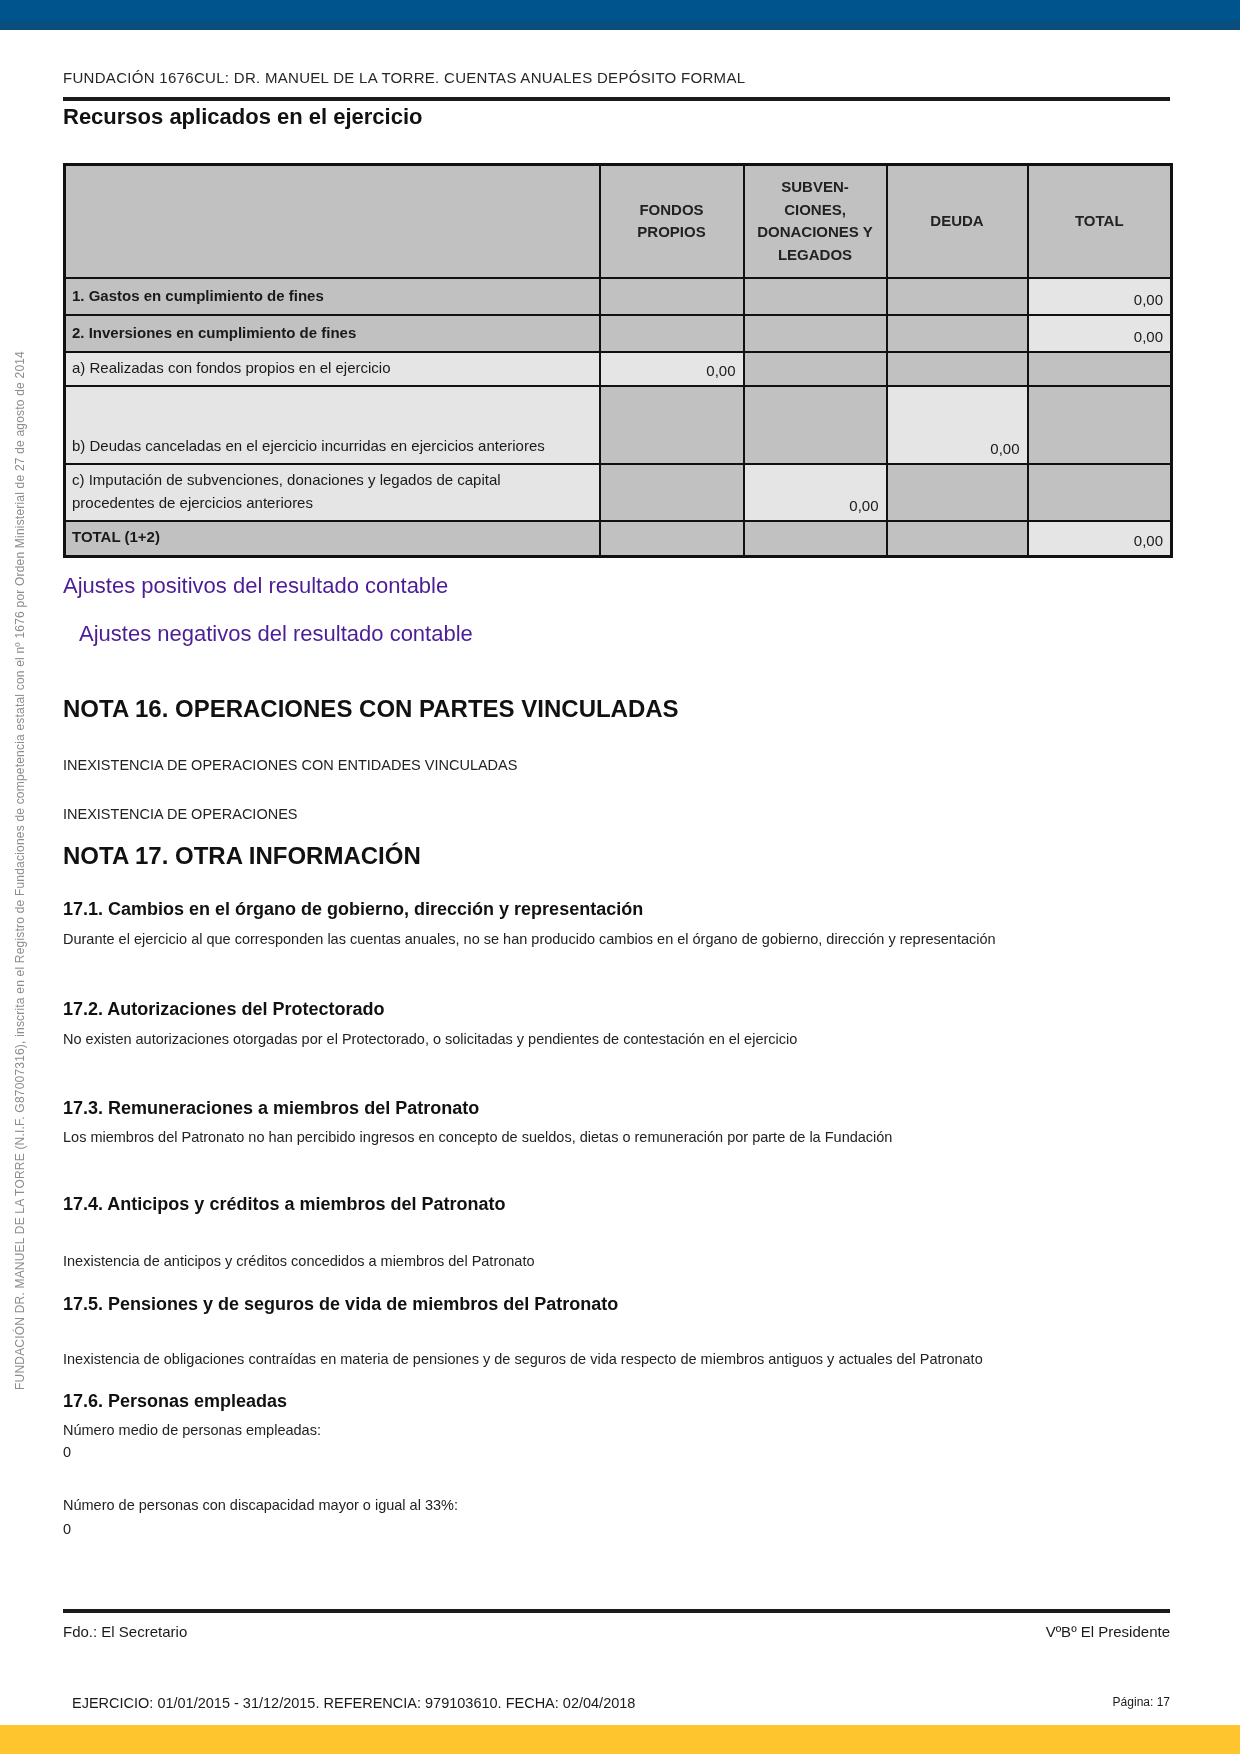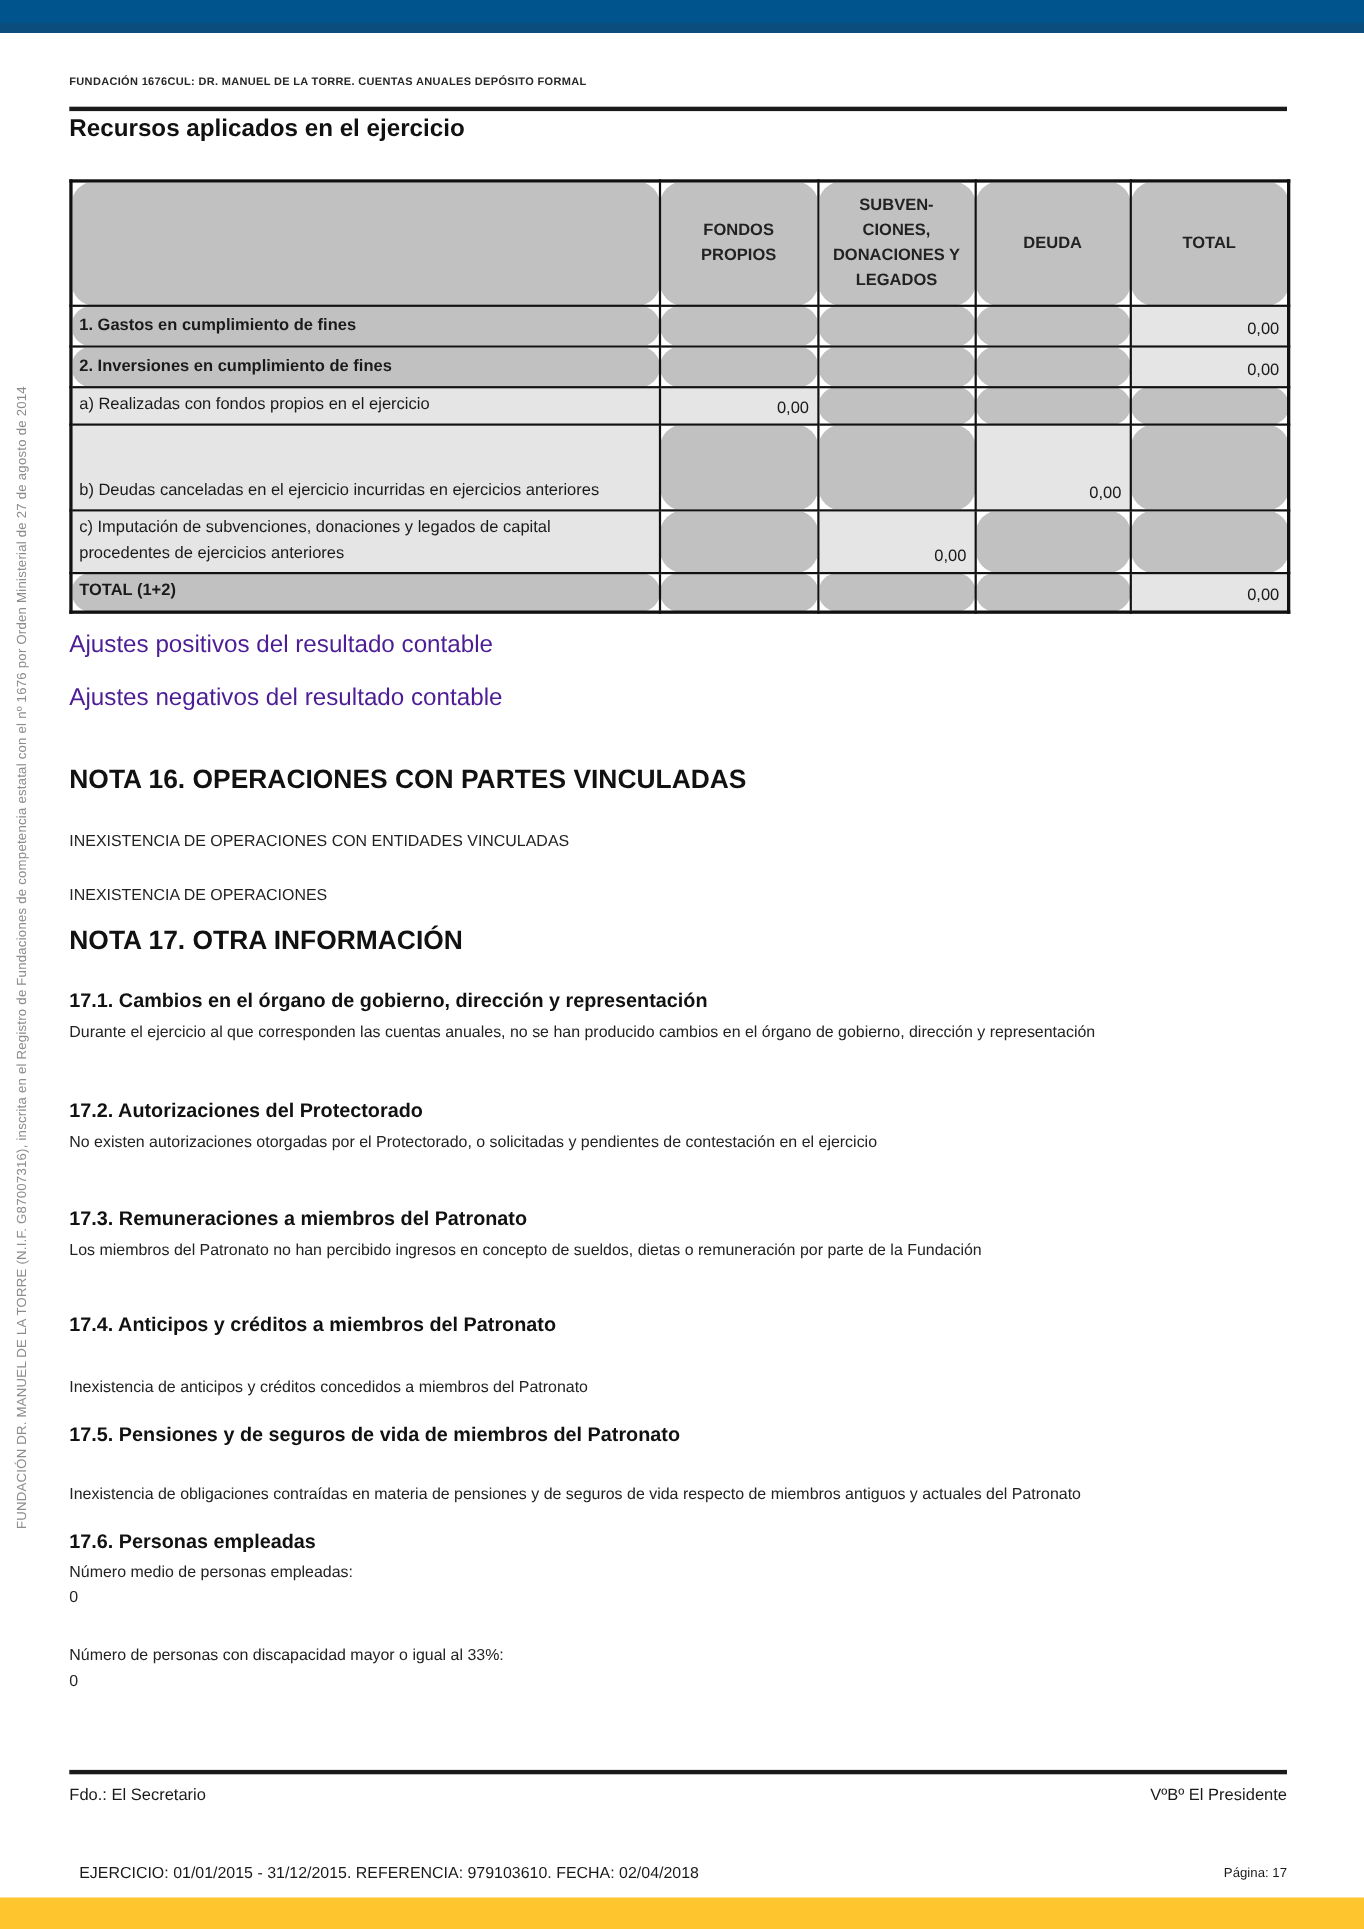--- a/index.html
+++ b/index.html
@@ -6,45 +6,45 @@
   .page {
     position:relative; width:1240px; height:1754px; background:#ffffff;
     font-family:"Liberation Sans", sans-serif; color:#1a1a1a; overflow:hidden;
   }
   .topbar { position:absolute; top:0; left:0; width:1240px; height:30px;
     background:linear-gradient(180deg,#00548d 0 70%,#0b4d7c 70% 100%); }
   .bottombar { position:absolute; top:1725px; left:0; width:1240px; height:29px; background:#ffc52e; }
 
   .abs { position:absolute; left:63px; }
 
-  .doc-header { top:69px; font-size:10px; letter-spacing:.3px; color:#262626; white-space:nowrap;font-weight:bold; }
+  .doc-header { top:69px; font-size:15px; letter-spacing:.3px; color:#262626; white-space:nowrap; }
   .rule-top { top:97px; width:1107px; height:4px; background:#1a1a1a; }
   .rule-bottom { top:1609px; width:1107px; height:4px; background:#1a1a1a; }
 
   .title { top:104px; font-size:22px; font-weight:bold; color:#111; }
 
   table.recursos { position:absolute; top:163px; left:63px; width:1107px;
     border-collapse:collapse; table-layout:fixed; border:3px solid #111; }
   table.recursos td, table.recursos th { border:2px solid #111; font-size:15px; overflow:hidden; }
   table.recursos th { background:#c1c1c1; font-weight:bold; text-align:center;
     vertical-align:middle; white-space:pre-line; line-height:1.5; color:#222; }
   td.label { text-align:left; padding:4px 36px 6px 6px; vertical-align:bottom; line-height:1.5; }
   td.val   { text-align:right; padding:0 7px 6px 0; vertical-align:bottom; }
-  .g { background:#c1c1c1;border-radius:21px; }
+  .g { background:#c1c1c1; }
   .w { background:#e5e5e5;margin-top:27px; }
   .b { font-weight:bold; }
 
   .h-big   { font-size:22px; font-weight:normal; color:#4c1d95; white-space:nowrap; }
   .h-nota  { font-size:24px; font-weight:bold; color:#111; white-space:nowrap; }
   .h-sub   { font-size:18px; font-weight:bold; color:#111; white-space:nowrap; }
   .p-caps  { font-size:14.5px; color:#222; white-space:nowrap; }
   .p-body  { font-size:14.5px; color:#222; width:1110px; line-height:1.45; }
 
   .h-ajustes-pos { top:573px; }
-  .h-ajustes-neg { top:621px; }
+  .h-ajustes-neg { top:621px;margin-left:16px; }
   .h-nota16 { top:695px; }
   .p-inex1  { top:757px; }
   .p-inex2  { top:806px; }
   .h-nota17 { top:842px; }
 
   .h-s171 { top:899px; }  .p-s171 { top:929px; }
   .h-s172 { top:999px; }  .p-s172 { top:1029px; }
   .h-s173 { top:1098px; } .p-s173 { top:1127px; }
   .h-s174 { top:1194px; } .p-s174 { top:1251px; }
   .h-s175 { top:1294px; } .p-s175 { top:1349px; }

